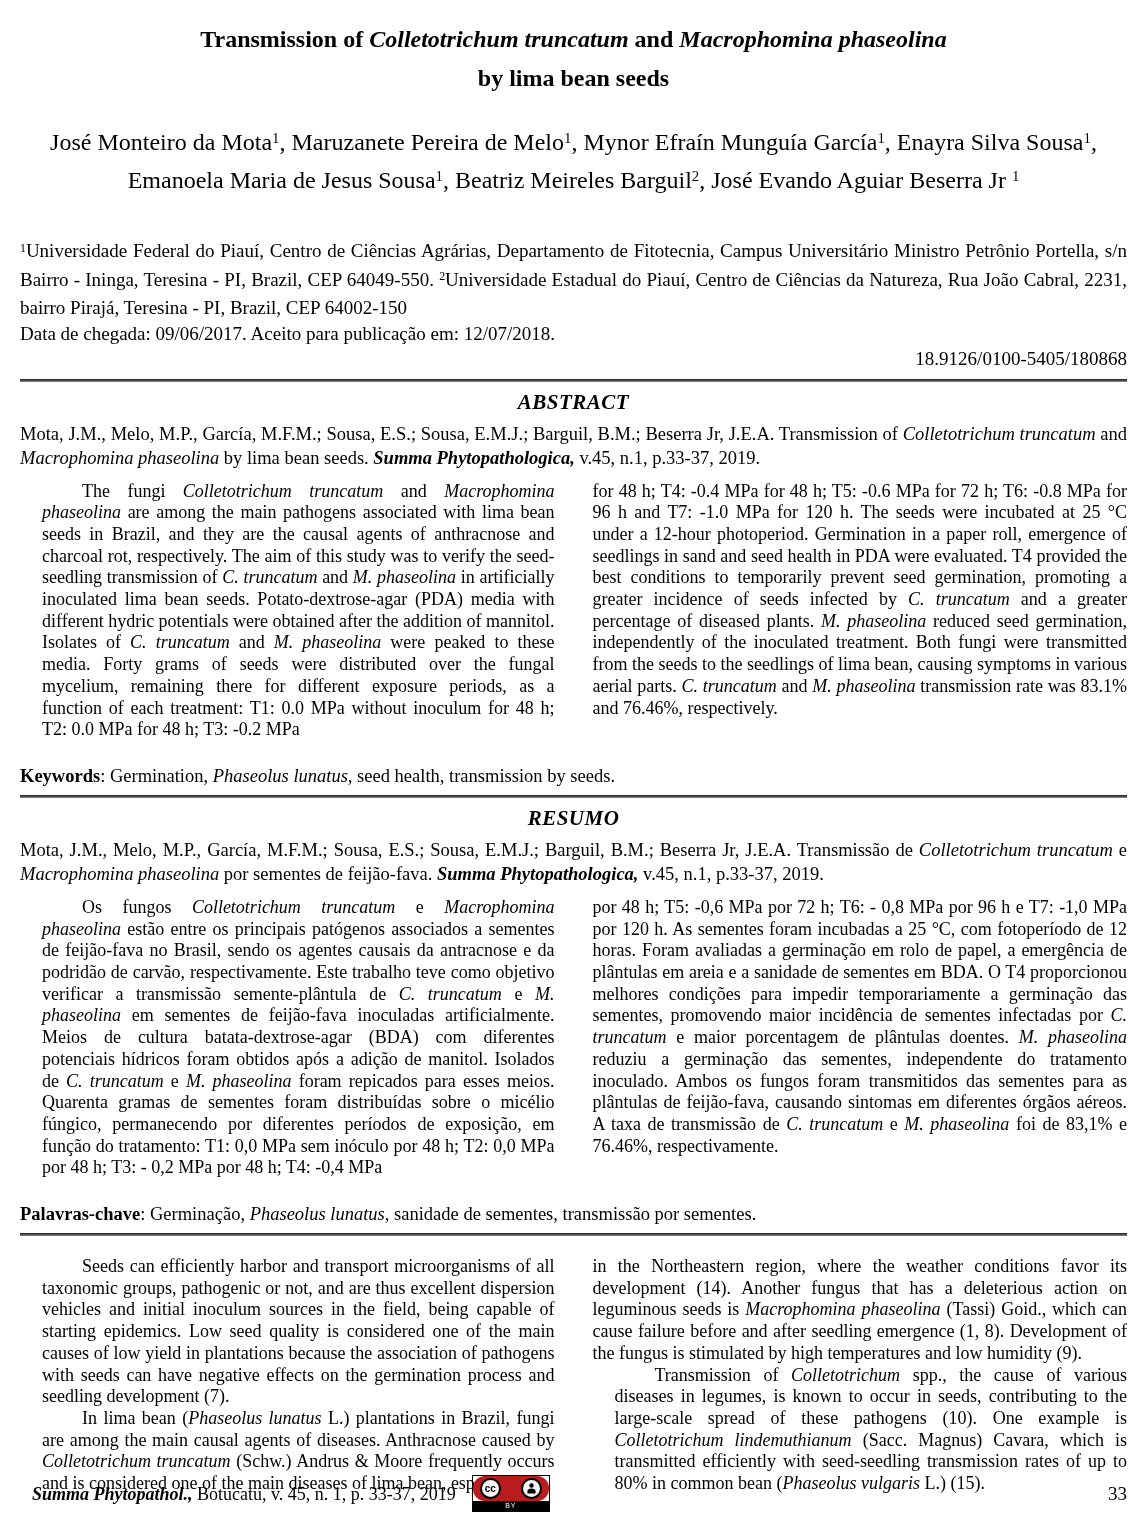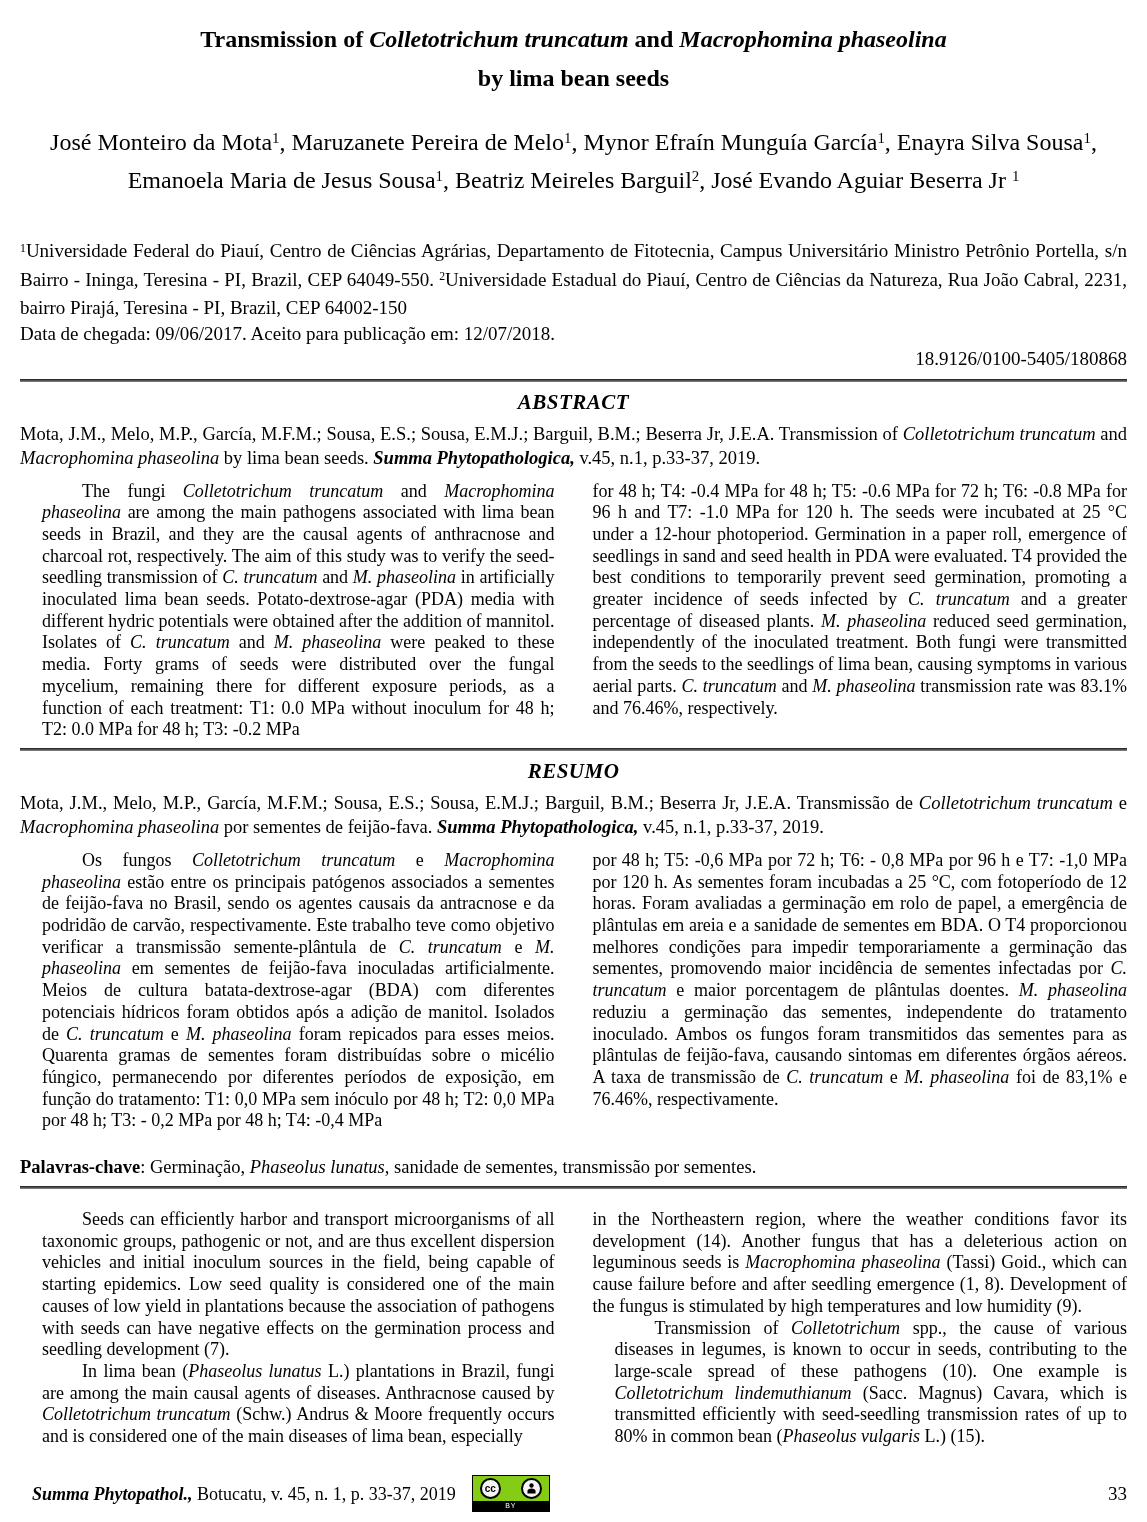--- a/index.html
+++ b/index.html
@@ -61,22 +61,22 @@
   }
   .journal{font-size:18px;line-height:22px;}
   .pageno{margin-left:auto;font-size:19px;}
   .cc-badge{
     display:inline-flex;flex-direction:column;
     width:78px;height:37px;margin-left:16px;
     border:1px solid #000;box-sizing:border-box;
     flex:0 0 auto;
   }
   .cc-top{
-    flex:1;background:#84cc16;
-    display:flex;align-items:center;justify-content:center;gap:20px;
+    flex:1;background:#b91c1c;
+    display:flex;align-items:center;justify-content:center;gap:20px;border-radius:12px;
   }
   .cc-circle{
     width:21px;height:21px;border-radius:50%;
     background:#f5f5f5;border:2px solid #000;box-sizing:border-box;
     display:flex;align-items:center;justify-content:center;
     font-weight:bold;font-size:10px;line-height:1;
     font-family:"Liberation Sans","DejaVu Sans",sans-serif;
   }
   .cc-circle svg{display:block;fill:#000;}
   .cc-bottom{
@@ -111,20 +111,21 @@
       <h2 class="sechead">ABSTRACT</h2>
       <p class="citation">Mota, J.M., Melo, M.P., García, M.F.M.; Sousa, E.S.; Sousa, E.M.J.; Barguil, B.M.; Beserra Jr, J.E.A. Transmission of <span class="it">Colletotrichum truncatum</span> and <span class="it">Macrophomina phaseolina</span> by lima bean seeds. <span class="bo it">Summa Phytopathologica,</span> v.45, n.1, p.33-37, 2019.</p>
       <div class="cols">
         <div class="col">
             <p class="para indent">The fungi <span class="it">Colletotrichum truncatum</span> and <span class="it">Macrophomina phaseolina</span> are among the main pathogens associated with lima bean seeds in Brazil, and they are the causal agents of anthracnose and charcoal rot, respectively. The aim of this study was to verify the seed-seedling transmission of <span class="it">C. truncatum</span> and <span class="it">M. phaseolina</span> in artificially inoculated lima bean seeds. Potato-dextrose-agar (PDA) media with different hydric potentials were obtained after the addition of mannitol. Isolates of <span class="it">C. truncatum</span> and <span class="it">M. phaseolina</span> were peaked to these media. Forty grams of seeds were distributed over the fungal mycelium, remaining there for different exposure periods, as a function of each treatment: T1: 0.0 MPa without inoculum for 48  h; T2: 0.0 MPa for 48 h; T3: -0.2 MPa</p>
           </div>
         <div class="col">
             <p class="para">for 48 h; T4: -0.4 MPa for 48 h; T5: -0.6 MPa for 72 h; T6: -0.8 MPa for 96 h and T7: -1.0 MPa for 120 h. The seeds were incubated at 25 °C under a 12-hour photoperiod. Germination in a paper roll, emergence of seedlings in sand and seed health in PDA were evaluated. T4 provided the best conditions to temporarily prevent seed germination, promoting a greater incidence of seeds infected by <span class="it">C. truncatum</span> and a greater percentage of diseased plants. <span class="it">M. phaseolina</span> reduced seed germination, independently of the inoculated treatment. Both fungi were transmitted from the seeds to the seedlings of lima bean, causing symptoms in various aerial parts. <span class="it">C. truncatum</span> and <span class="it">M. phaseolina</span> transmission rate was 83.1% and 76.46%, respectively.</p>
           </div>
       </div>
+      <p class="kwline"><span class="bo">Keywords</span>: Germination, <span class="it">Phaseolus lunatus</span>, seed health, transmission by seeds.</p>
     </section>
 
     <div class="rule"></div>
 
     <section>
       <h2 class="sechead">RESUMO</h2>
       <p class="citation">Mota, J.M., Melo, M.P., García, M.F.M.; Sousa, E.S.; Sousa, E.M.J.; Barguil, B.M.; Beserra Jr, J.E.A. Transmissão de <span class="it">Colletotrichum truncatum</span> e <span class="it">Macrophomina phaseolina</span> por sementes de feijão-fava. <span class="bo it">Summa Phytopathologica,</span> v.45, n.1, p.33-37, 2019.</p>
       <div class="cols">
         <div class="col">
             <p class="para indent">Os fungos <span class="it">Colletotrichum truncatum</span> e <span class="it">Macrophomina phaseolina</span> estão entre os principais patógenos associados a sementes de feijão-fava no Brasil, sendo os agentes causais da antracnose e da podridão de carvão, respectivamente. Este trabalho teve como objetivo verificar a transmissão semente-plântula de <span class="it">C. truncatum</span> e <span class="it">M. phaseolina</span> em sementes de feijão-fava inoculadas artificialmente. Meios de cultura batata-dextrose-agar (BDA) com diferentes potenciais hídricos foram obtidos após a adição de manitol. Isolados de <span class="it">C. truncatum</span> e <span class="it">M. phaseolina</span> foram repicados para esses meios. Quarenta gramas de sementes foram distribuídas sobre o micélio fúngico, permanecendo por diferentes períodos de exposição, em função do tratamento: T1: 0,0 MPa sem inóculo por 48 h; T2: 0,0 MPa por 48 h; T3: - 0,2 MPa por 48 h; T4: -0,4 MPa</p>

